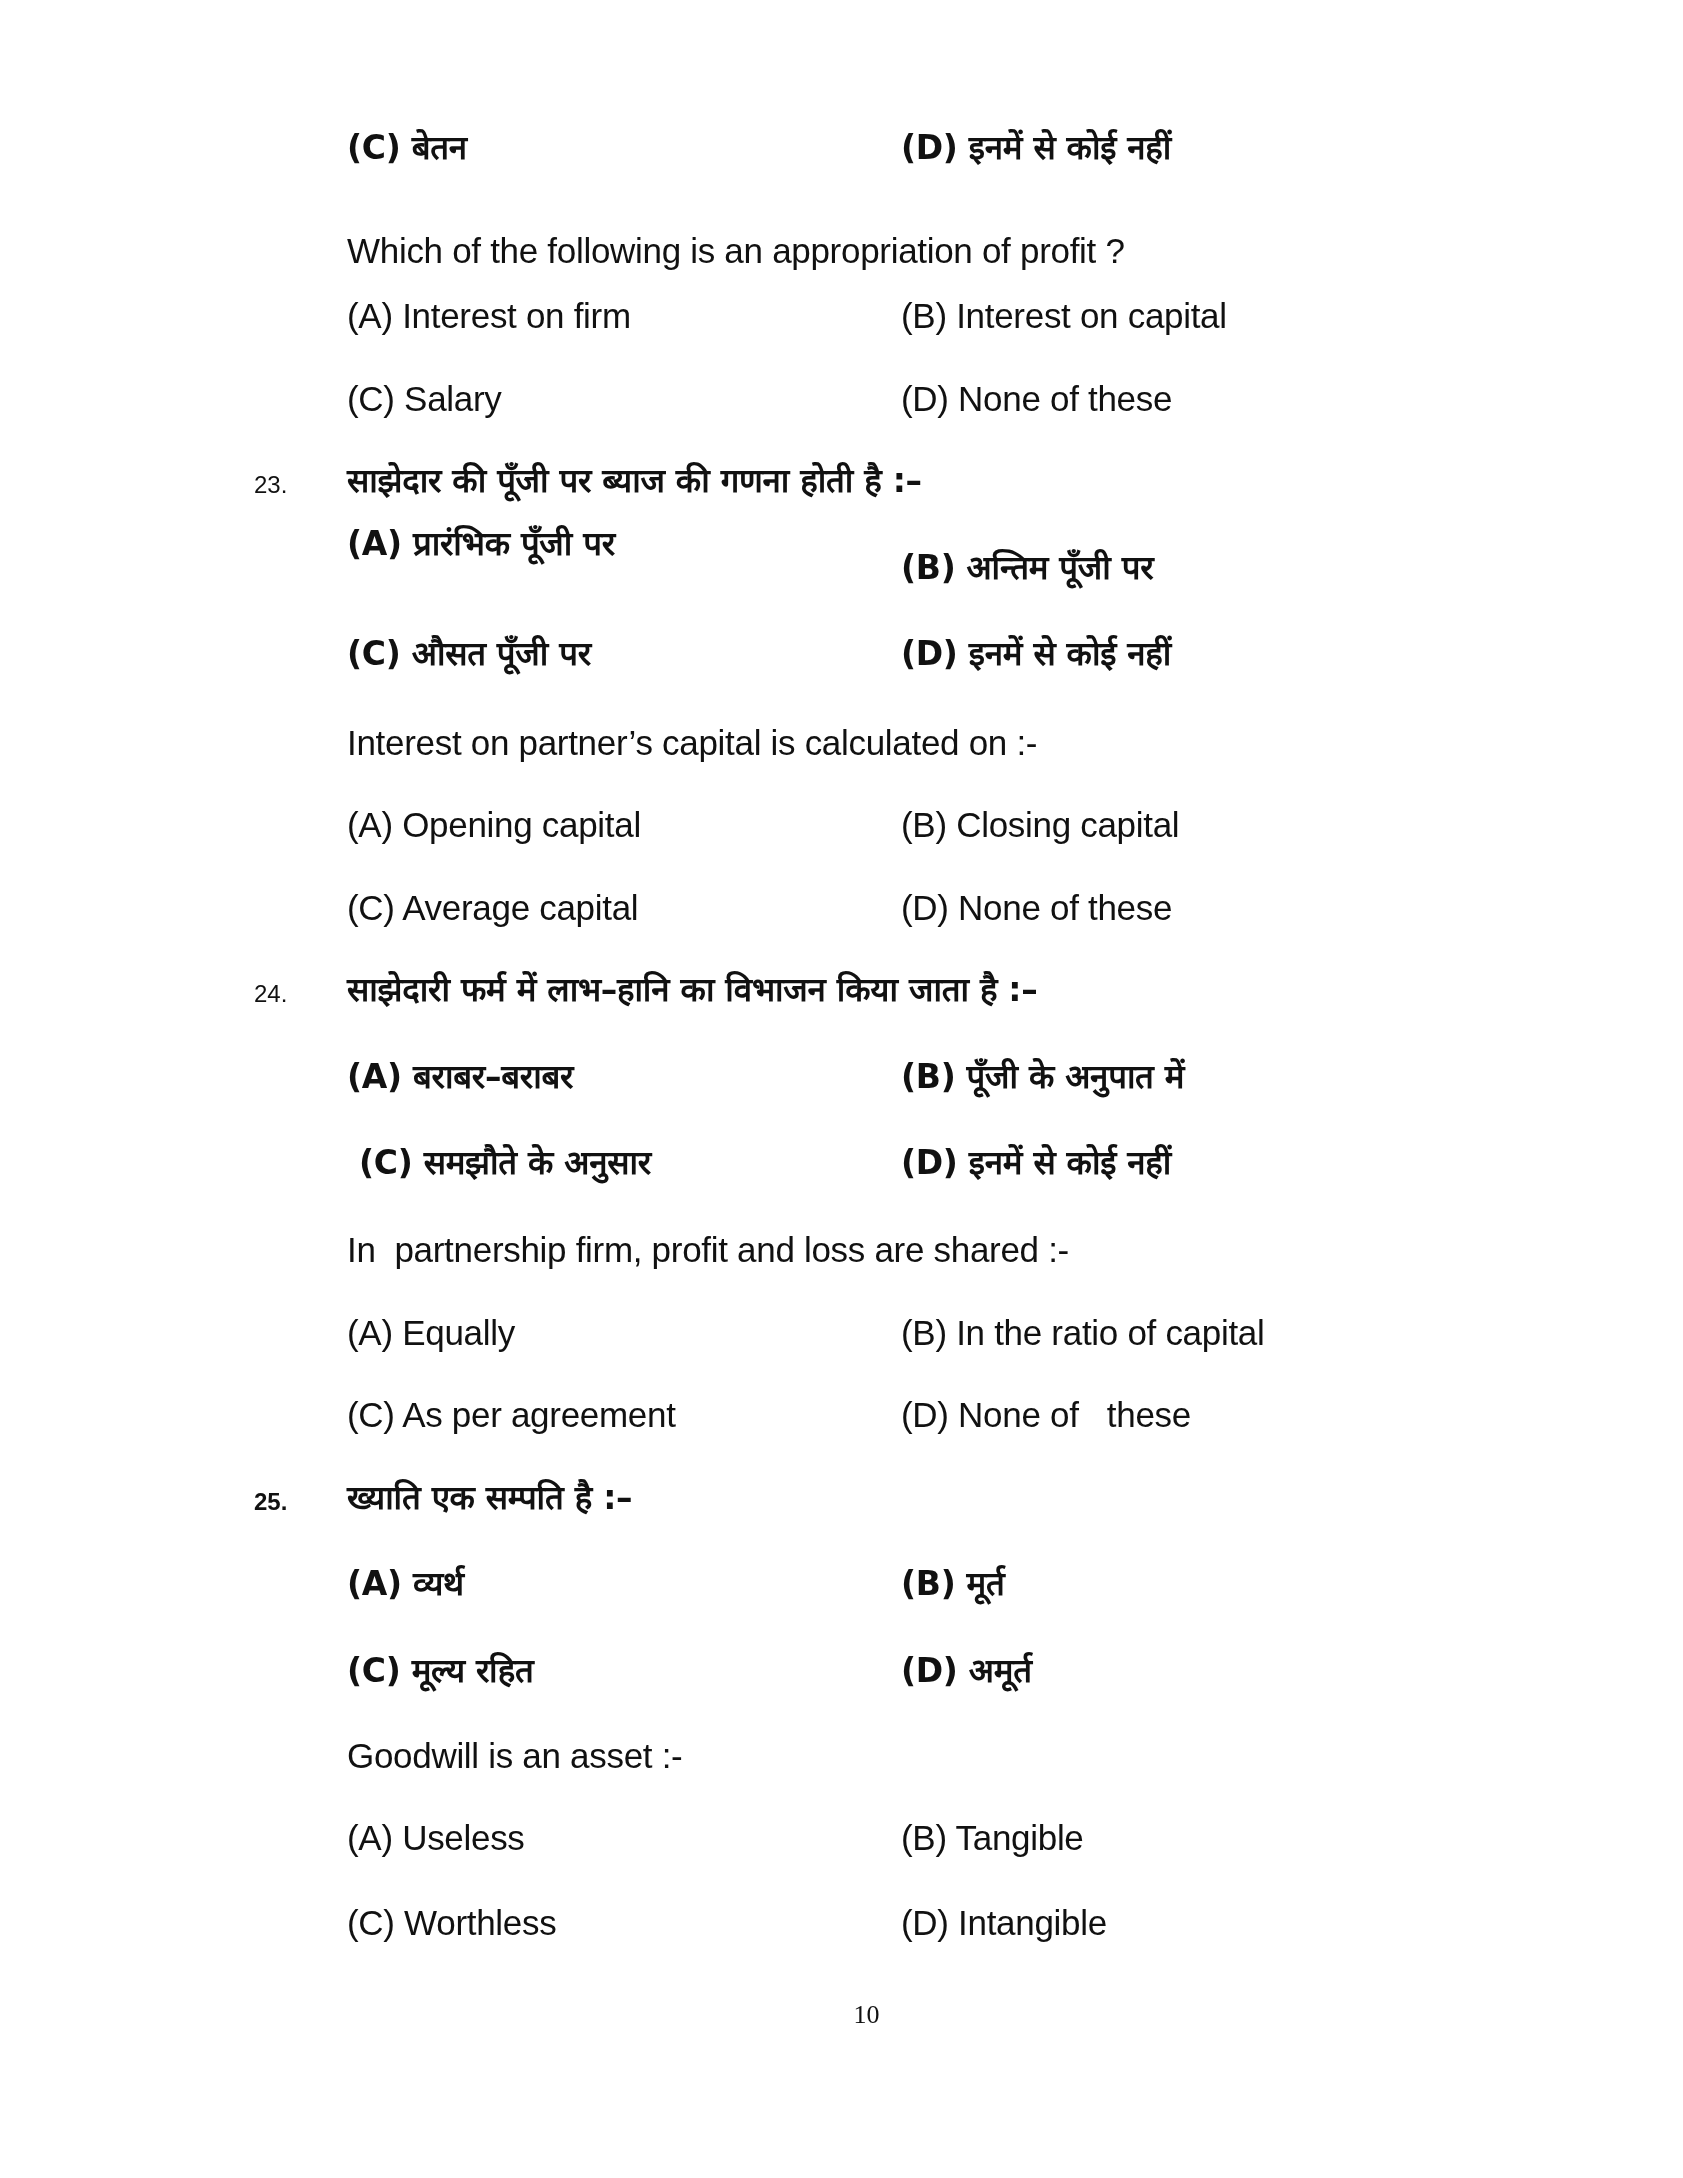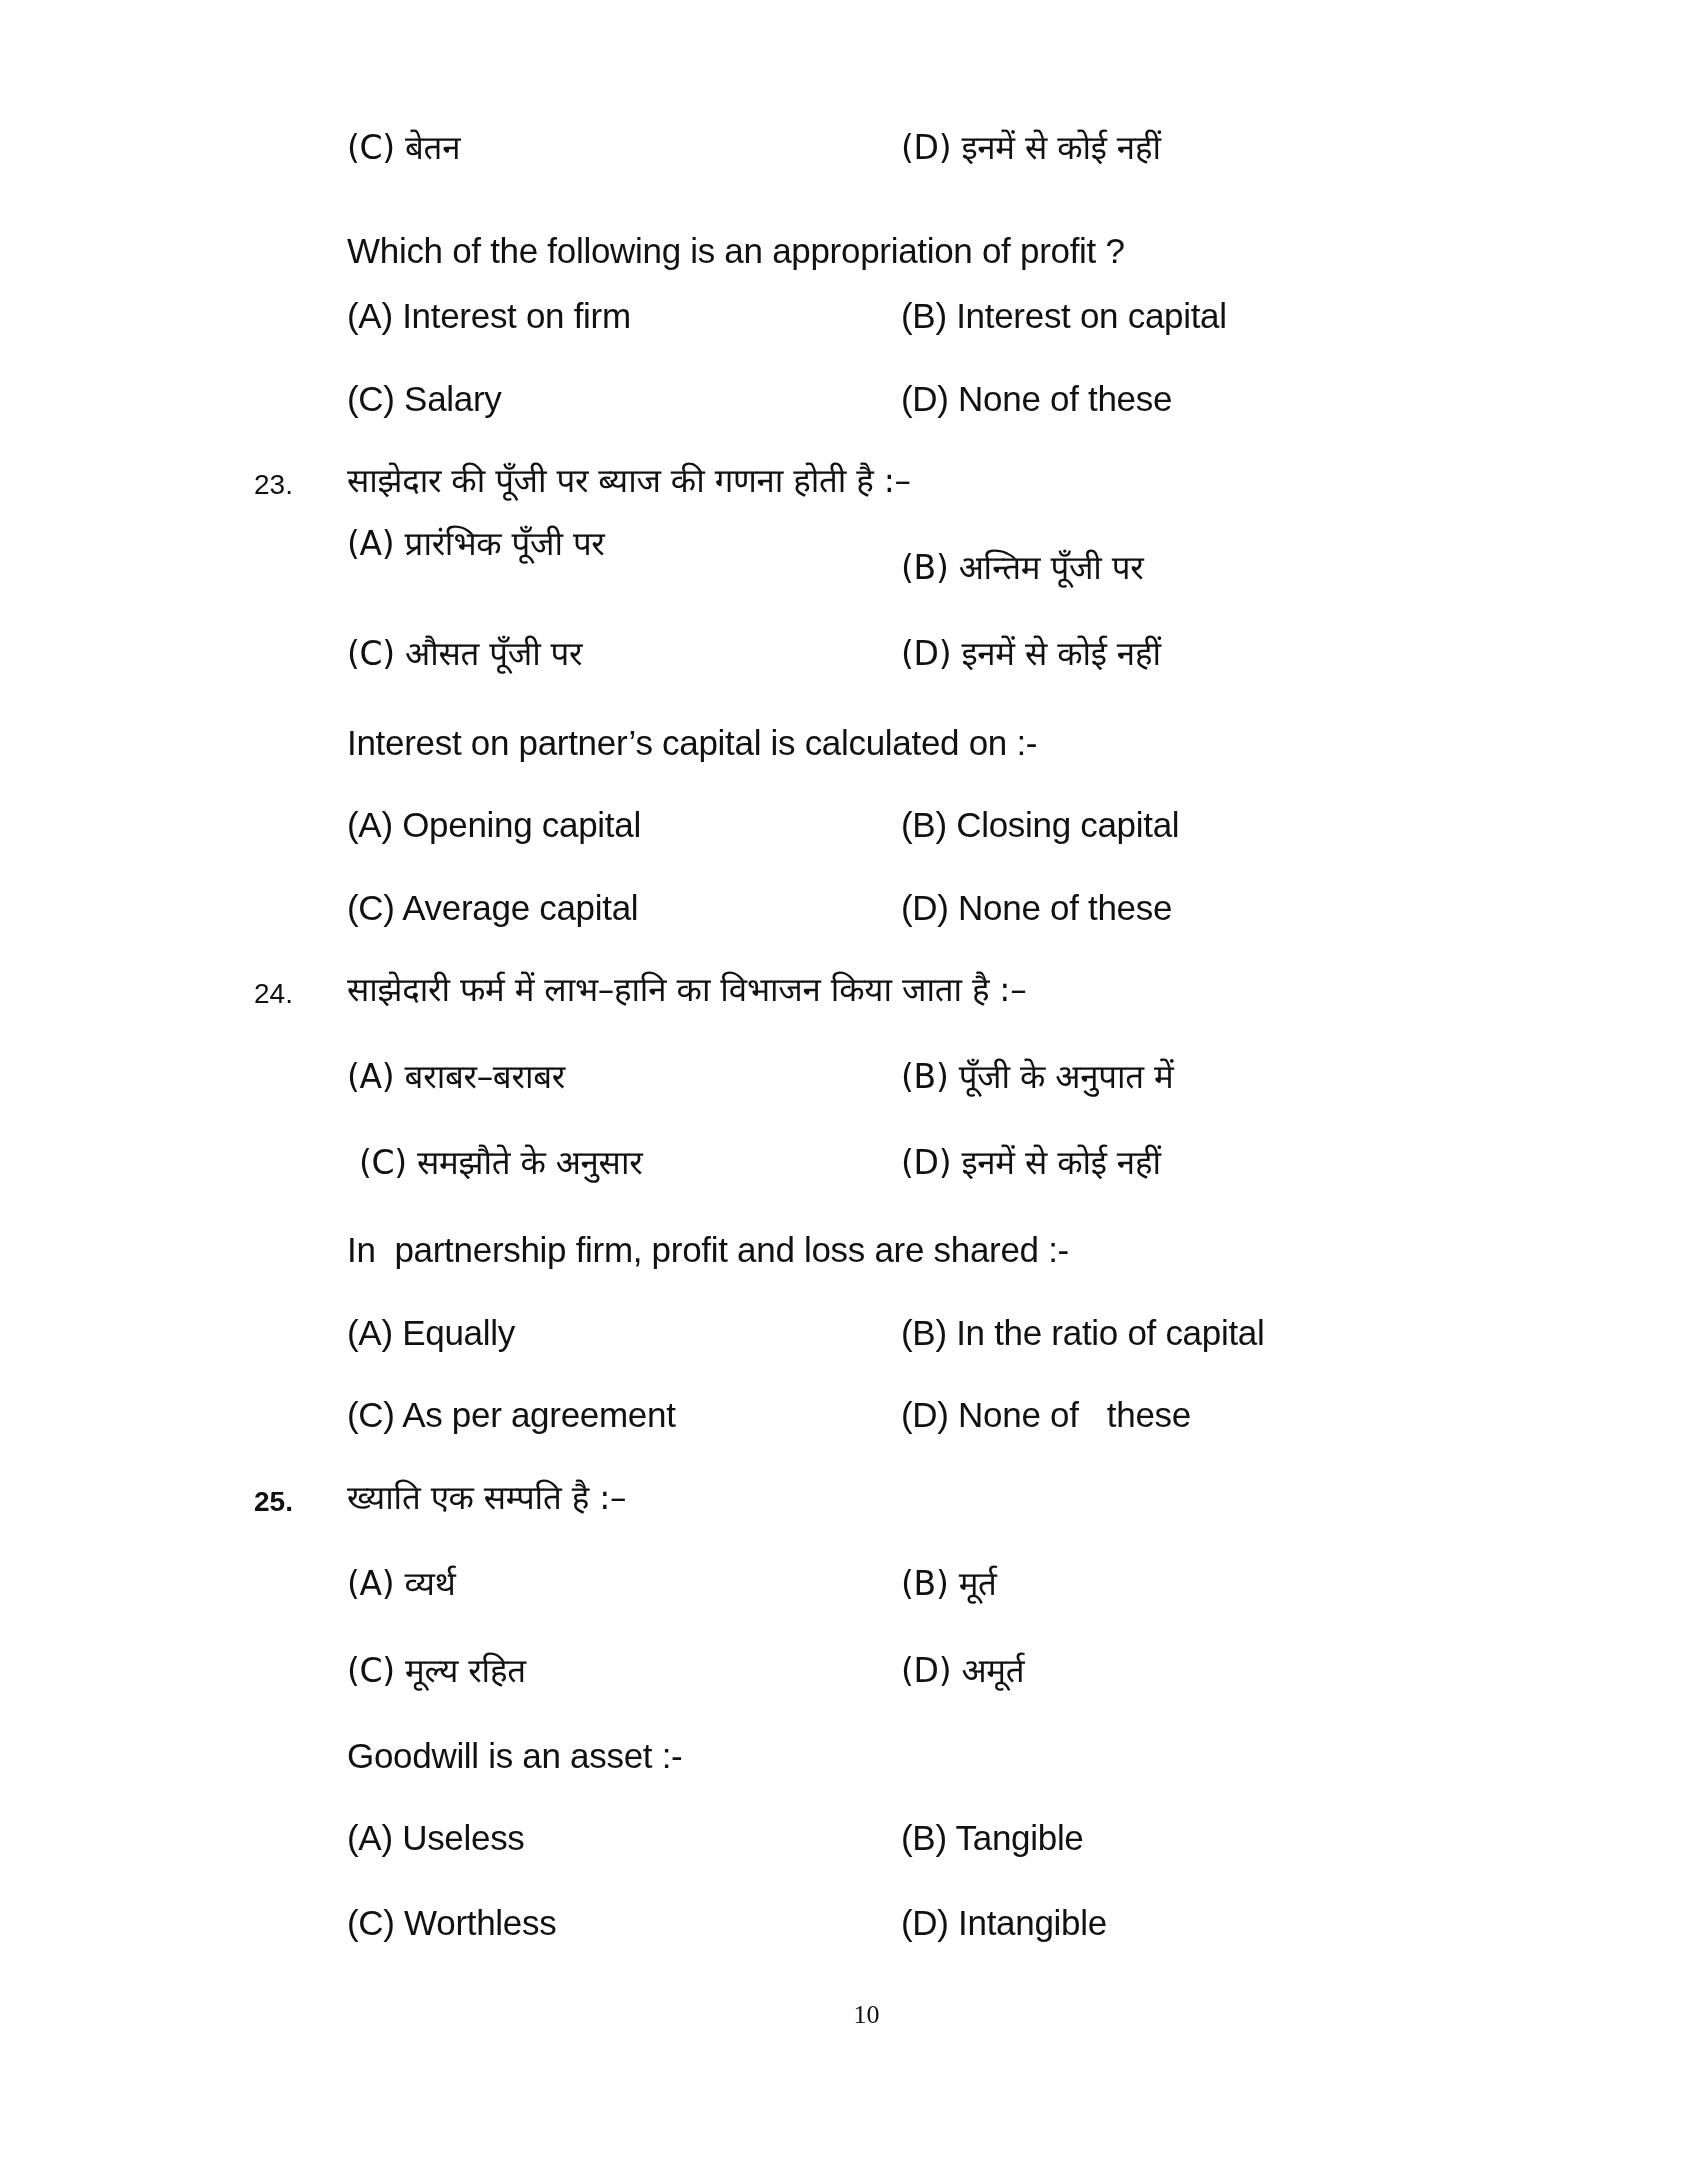--- a/index.html
+++ b/index.html
@@ -2,22 +2,22 @@
 <html><head>
 <meta charset="utf-8">
 <style>
   html, body { margin:0; padding:0; background:#ffffff; }
   body { width:1683px; height:2178px; position:relative; overflow:hidden;
          font-family:"Liberation Sans", "DejaVu Sans", sans-serif; color:#111; }
   .line { position:absolute; font-size:35px; line-height:44px; white-space:pre; transform:translateY(-22px); letter-spacing:-0.3px; }
   .colA { left:347px; }
   .colB { left:901px; }
   .stem { left:347px; }
-  .qnum { position:absolute; left:254px; font-size:28px; line-height:44px; transform:translateY(-18px); }
-  .hi { font-family:"DejaVu Sans", sans-serif; font-size:33px; }
+  .qnum { position:absolute; left:254px; font-size:24px; line-height:44px; transform:translateY(-18px); }
+  .hi { font-family:"DejaVu Sans", sans-serif; font-size:33px;font-weight:bold; }
   .pagenum { position:absolute; left:0; width:1733px; text-align:center; top:2000px; font-family:"Liberation Serif", serif; font-size:26px; }
 </style>
 </head>
 <body>
 
 <div id="doc">
     <div class="line colA hi" style="top: 148px;">(C) बेतन</div>
     <div class="line colB hi" style="top: 148px;">(D) इनमें से कोई नहीं</div>
     <div class="line stem" style="top: 251px; text-align: center;">Which of the following is an appropriation of profit ?</div>
     <div class="line colA" style="top: 316px;">(A) Interest on firm</div>

